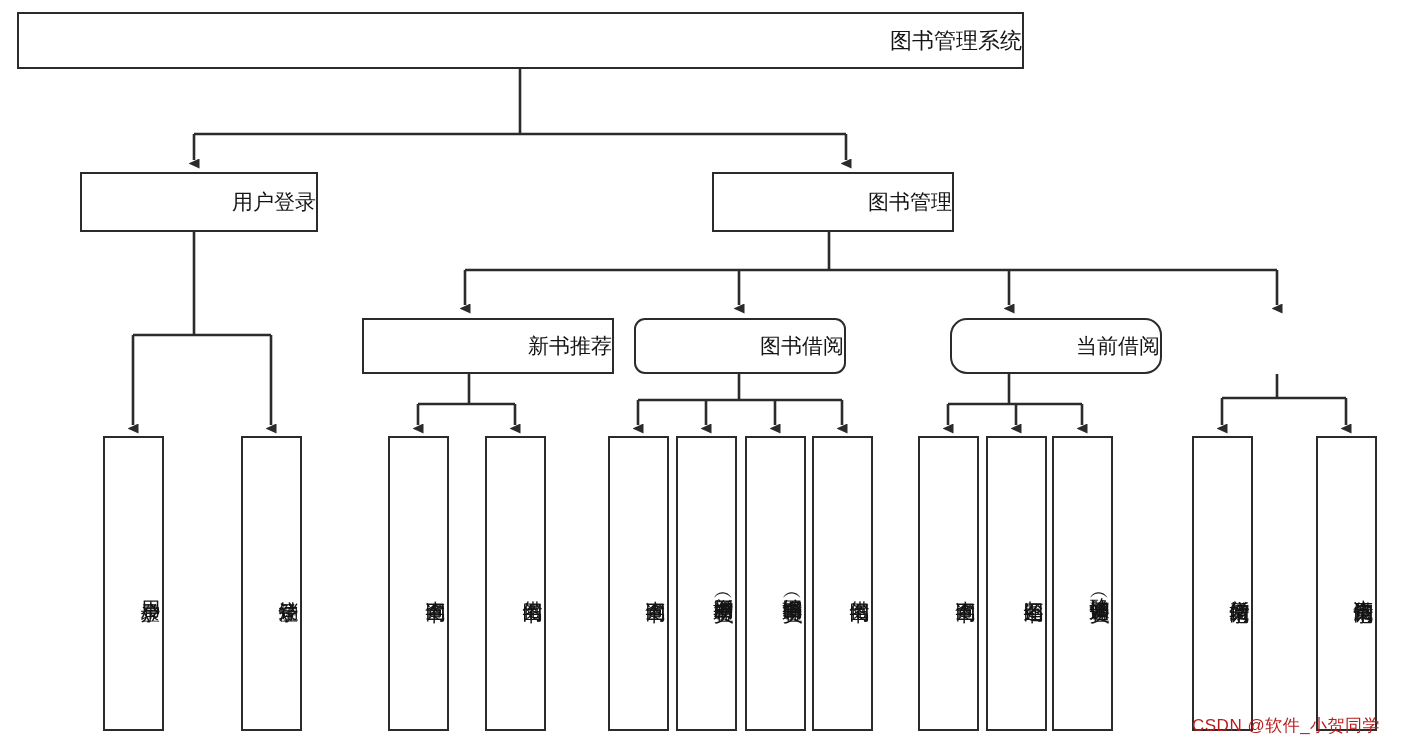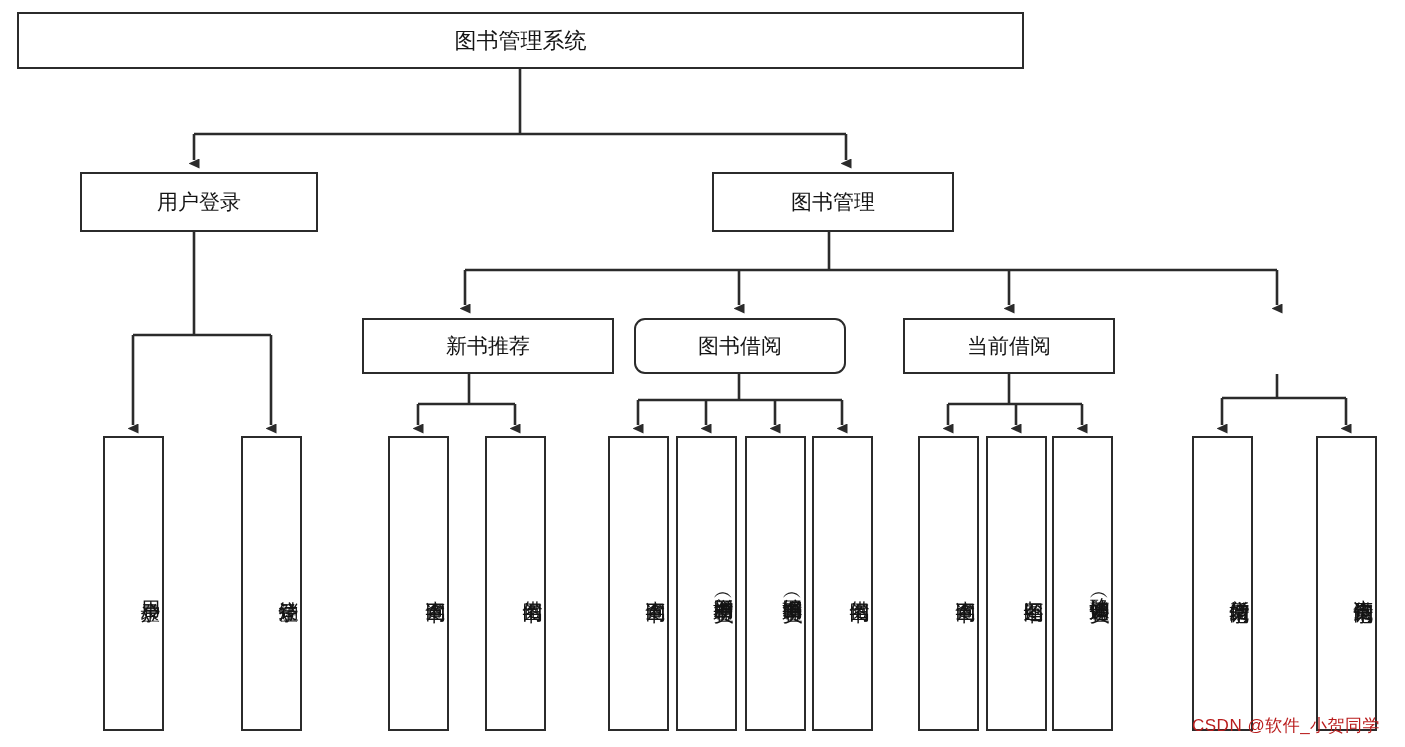--- a/index.html
+++ b/index.html
@@ -31,20 +31,21 @@
     border: 2.2px solid #2b2b2b;
     background: #ffffff;
     display: flex;
     align-items: center;
     justify-content: center;
     color: #141414;
     line-height: 1.18;
   }
   .node.h {
     font-size: 21px;
+    justify-content: flex-end;
   }
   .node.root {
     font-size: 22px;
   }
   .node.v {
     font-size: 20px;
     writing-mode: vertical-rl;
     text-orientation: upright;
     padding-top: 6px;
     align-items: flex-start;
@@ -133,21 +134,21 @@
   <div class="node h" style="left:712px; top:172px; width:242px; height:60px;">
     <span class="label">图书管理</span>
   </div>
 
   <div class="node h" style="left:362px; top:318px; width:252px; height:56px;">
     <span class="label">新书推荐</span>
   </div>
   <div class="node h" style="left:634px; top:318px; width:212px; height:56px;border-radius:11px;">
     <span class="label">图书借阅</span>
   </div>
-  <div class="node h" style="left:903px; top:318px; width:212px; height:56px;">
+  <div class="node h" style="left:950px; top:318px; width:212px; height:56px;border-radius:17px;">
     <span class="label">当前借阅</span>
   </div>
 
   <div class="node v" style="left:103px; top:436px; width:61px; height:295px;">
     <span class="label">用户登录</span>
   </div>
   <div class="node v" style="left:241px; top:436px; width:61px; height:295px;">
     <span class="label">注销登录</span>
   </div>
 

